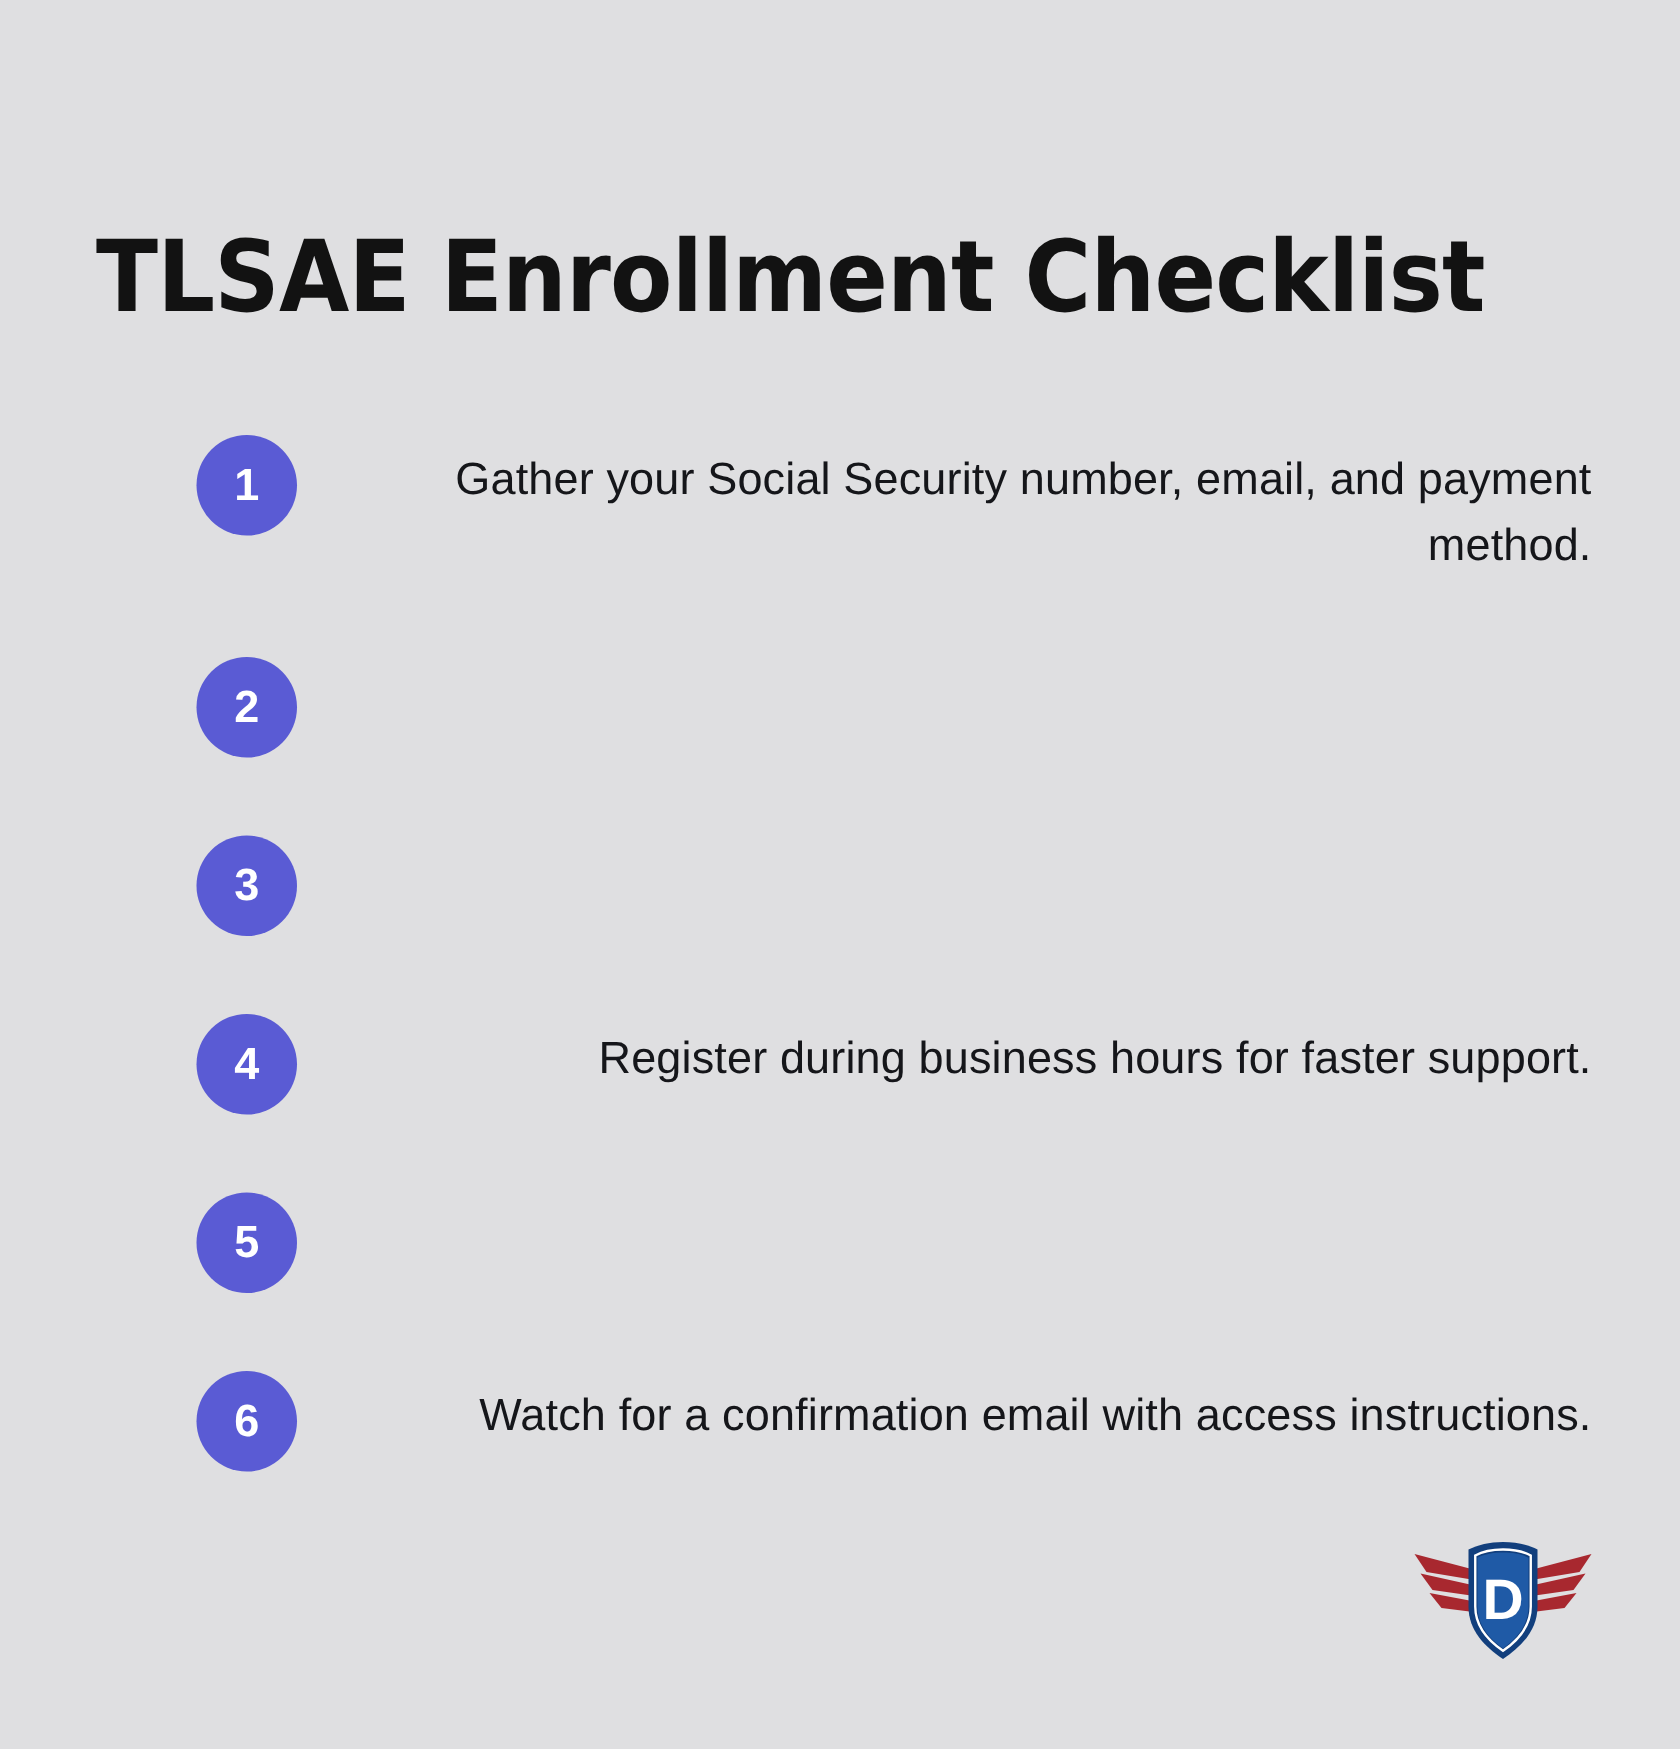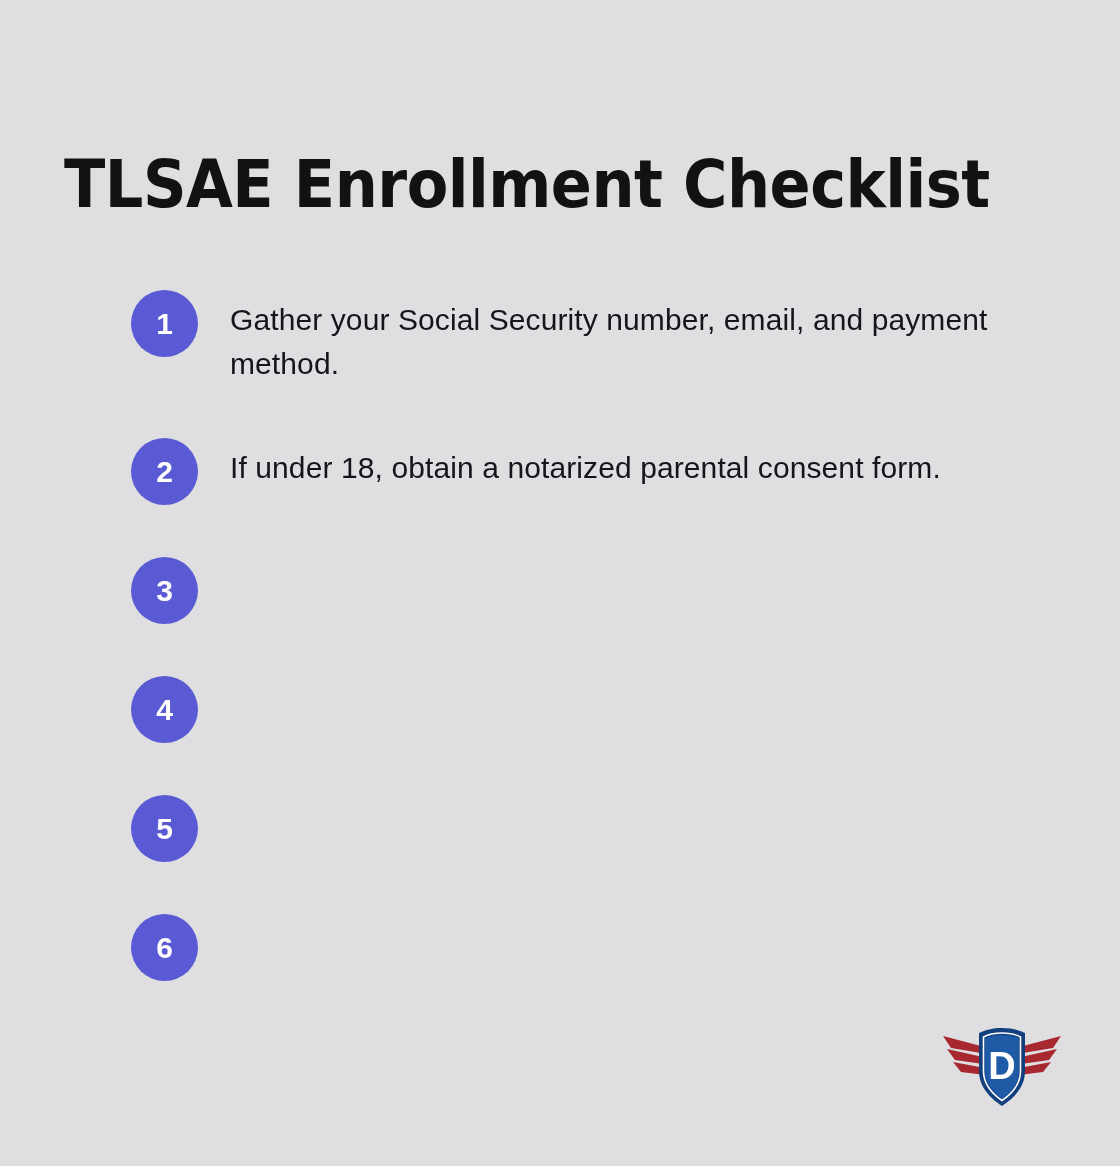--- a/index.html
+++ b/index.html
@@ -80,20 +80,21 @@
 
   .item-text {
     flex: 1 1 auto;
     margin-left: 32px;
     font-size: 30px;
     line-height: 44px;
     color: #15161a;
     font-weight: 400;
     letter-spacing: 0.1px;
     padding-top: 8px;
+    text-align: right;
   }
 
   
   .check-item.single .item-text {
     padding-top: 8px;
   }
 
   
   .logo {
     position: absolute;
@@ -117,37 +118,38 @@
 
   <div class="checklist">
 
     <div class="check-item">
       <div class="badge">1</div>
       <div class="item-text">Gather your Social Security number, email, and payment method.</div>
     </div>
 
     <div class="check-item single">
       <div class="badge">2</div>
-      <div class="item-text">If under 18, obtain a notarized parental consent form.</div>
     </div>
 
     <div class="check-item">
       <div class="badge">3</div>
     </div>
 
     <div class="check-item single">
       <div class="badge">4</div>
+      <div class="item-text">Register during business hours for faster support.</div>
     </div>
 
     <div class="check-item single">
       <div class="badge">5</div>
     </div>
 
     <div class="check-item">
       <div class="badge">6</div>
+      <div class="item-text">Watch for a confirmation email with access instructions.</div>
     </div>
 
   </div>
 
   <div class="logo">
     <svg viewBox="0 0 122 82" xmlns="http://www.w3.org/2000/svg">
 
       <g fill="#a8282f">
         <path d="M2 10 L40 20 L40 27 L10 22 Z"></path>
         <path d="M6 23 L42 31 L42 38 L14 34 Z"></path>

